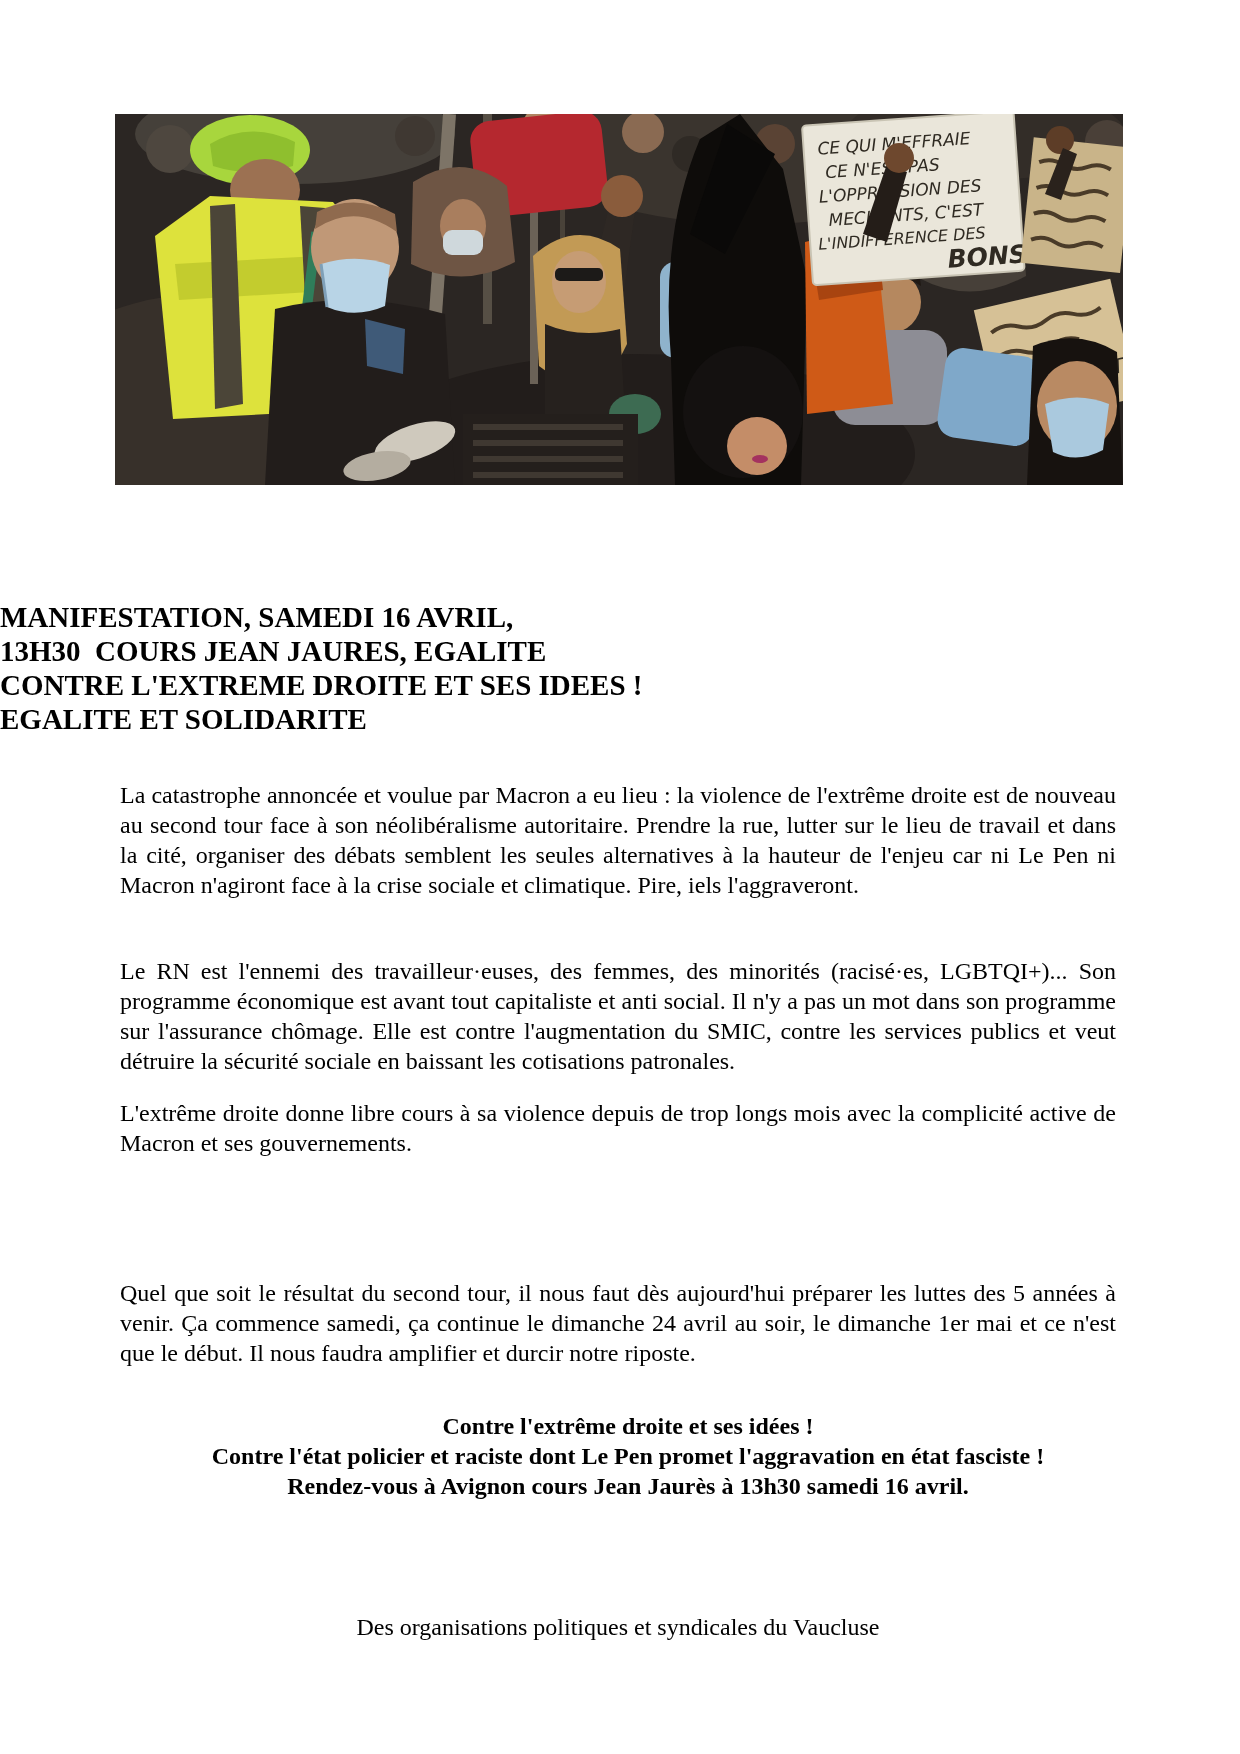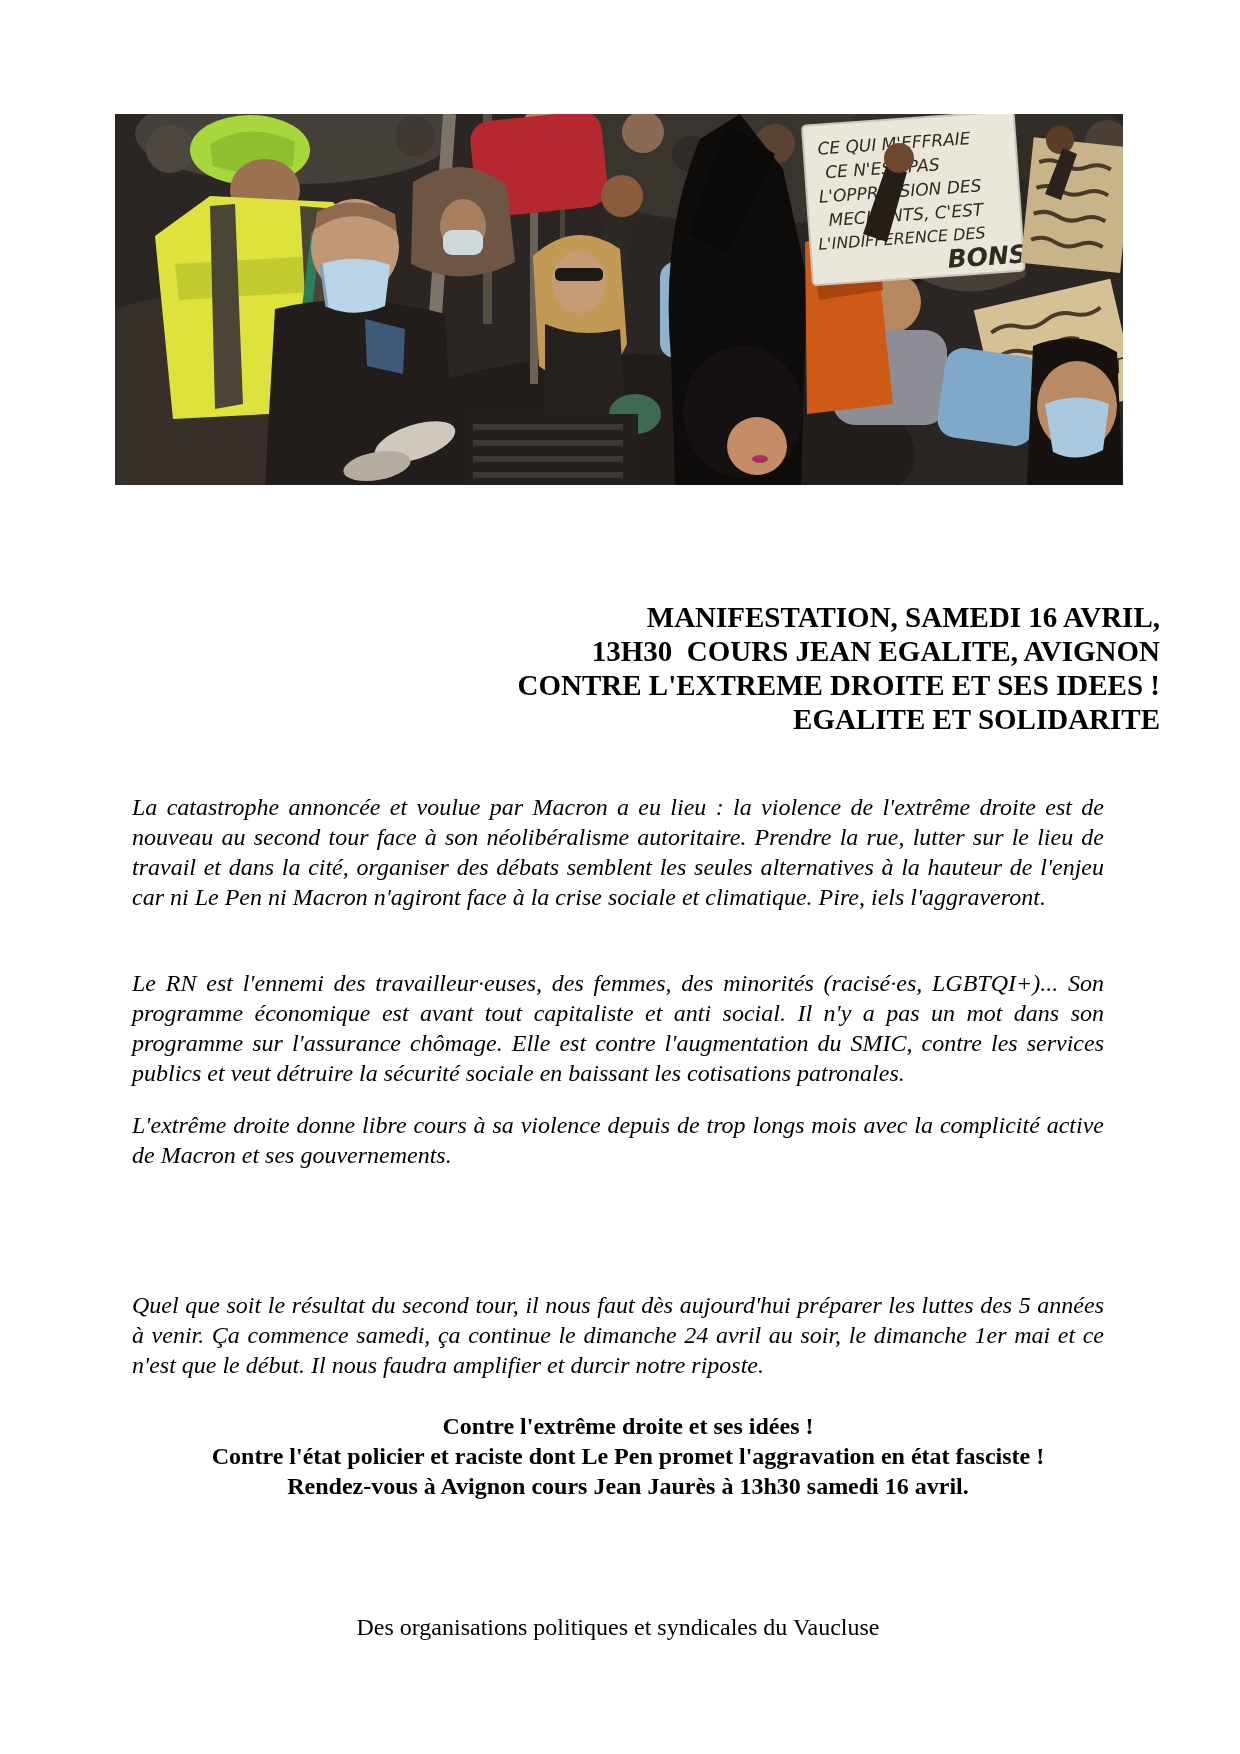--- a/index.html
+++ b/index.html
@@ -22,36 +22,36 @@
     width: 1008px;
     height: 371px;
   }
   .hero svg { width: 100%; height: 100%; display: block; }
 
   .title-block {
     position: absolute;
     left: 0;
     top: 600px;
     width: 1160px;
-    text-align: right;
+    text-align: left;
     font-weight: 700;
     font-size: 29px;
     line-height: 34px;
   }
   .title-block div { white-space: pre; }
 
   .para {
     position: absolute;
     left: 116px;
     width: 1004px;
     text-align: justify;
     font-size: 24px;
     line-height: 30px;
   }
-  .para p { margin: 16px; font-style: italic; }
+  .para p { margin: 4px; }
   .p1 { top: 776px; }
   .p2 { top: 952px; }
   .p3 { top: 1094px; }
   .p4 { top: 1274px; }
 
   .cta-block {
     position: absolute;
     left: 8px;
     top: 1411px;
     width: 1240px;
@@ -228,21 +228,21 @@
       <circle cx="784" cy="44" r="15" fill="#6e482e"></circle>
       <path d="M1285,0 Z" fill="none"></path>
       <circle cx="945" cy="26" r="14" fill="#5d3d27"></circle>
       <path d="M930,80 L948,34 L962,40 L946,86 Z" fill="#2a221c"></path>
     </g>
   </svg>
 </div>
 
 <div class="title-block">
   <div>MANIFESTATION, SAMEDI 16 AVRIL,</div>
-  <div>13H30  COURS JEAN EGALITE, AVIGNON</div>
+  <div>13H30  COURS JEAN JAURES, EGALITE</div>
   <div>CONTRE L'EXTREME DROITE ET SES IDEES !</div>
   <div>EGALITE ET SOLIDARITE</div>
 </div>
 
 <div class="para p1">
   <p>La catastrophe annoncée et voulue par Macron a eu lieu : la violence de l'extrême droite est de nouveau au second tour face à son néolibéralisme autoritaire. Prendre la rue, lutter sur le lieu de travail et dans la cité, organiser des débats semblent les seules alternatives à la hauteur de l'enjeu car ni Le Pen ni Macron n'agiront face à la crise sociale et climatique. Pire, iels l'aggraveront.</p>
 </div>
 
 <div class="para p2">
   <p>Le RN est l'ennemi des travailleur·euses, des femmes, des minorités (racisé·es, LGBTQI+)... Son programme économique est avant tout capitaliste et anti social. Il n'y a pas un mot dans son programme sur l'assurance chômage. Elle est contre l'augmentation du SMIC, contre les services publics et veut détruire la sécurité sociale en baissant les cotisations patronales.</p>

